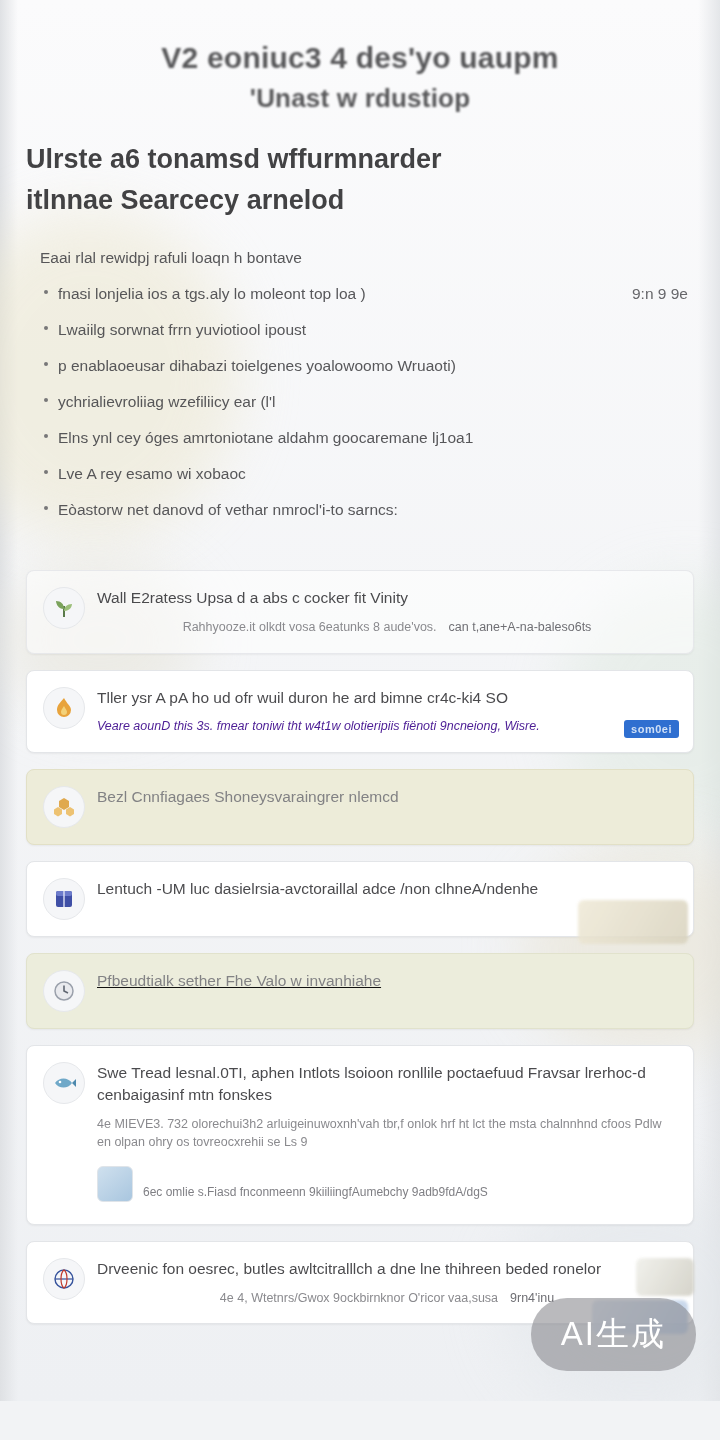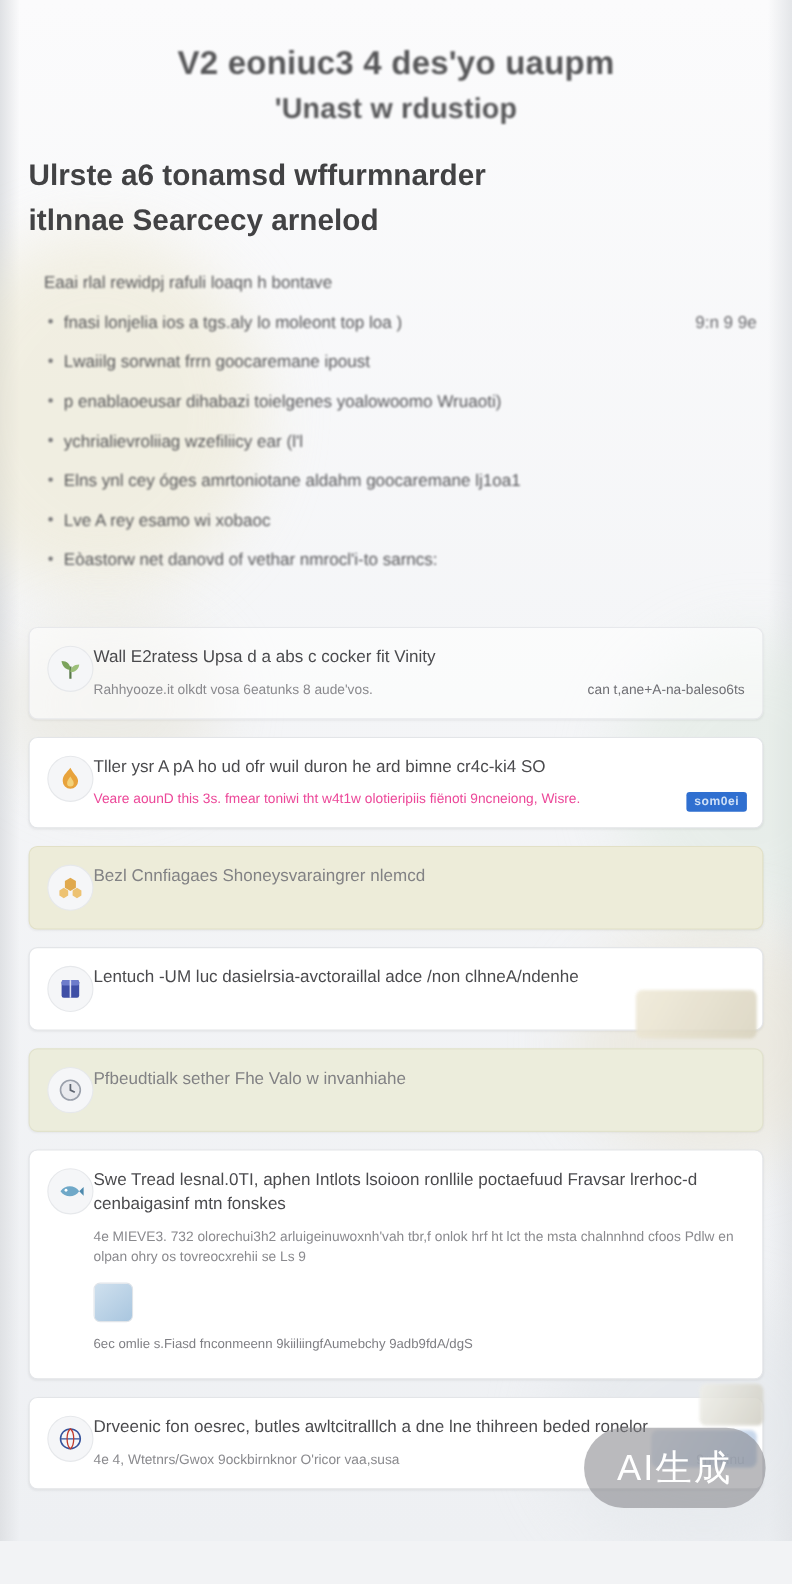--- a/index.html
+++ b/index.html
@@ -102,39 +102,40 @@
     color: #5a5a5e;
     margin-left: 14px;
   }
 
   .cards { margin-top: 42px; padding: 0 0 60px 0; }
 
   .card {
     position: relative;
     display: flex;
     align-items: flex-start;
-    gap: 0;
+    gap: 12px;
     padding: 16px 16px;
     border-radius: 8px;
     margin-bottom: 16px;
     background: #ffffff;
     border: 1px solid #e3e5e8;
     box-shadow: 0 1px 2px rgba(0,0,0,.05);
   }
   .card.translucent {
     background: rgba(255,255,255,.55);
     border-color: rgba(226,228,231,.8);
   }
   .card.highlight {
     background: #edecd9;
     border-color: #e2e0c6;
   }
   .card.highlight2 {
     background: #eceddc;
     border-color: #e1e2cc;
+    text-decoration: underline;
   }
   .card.tall { padding-bottom: 22px; }
 
   .card-icon {
     flex: 0 0 auto;
     width: 40px; height: 40px;
     border-radius: 50%;
     background: #f5f6f8;
     border: 1px solid #e6e8eb;
     display: flex;
@@ -153,44 +154,43 @@
     opacity: .93;
   }
   .card-title.muted { color: #7a7a7e; }
   .card-sub {
     margin-top: 8px;
     font-size: 12.5px;
     color: #8a8a8e;
     line-height: 1.5;
     filter: blur(0.7px);
   }
-  .card-sub.blue { color: #ec4899; }
-  .card-sub.row { display: flex; justify-content: space-between; gap: 12px; }
+  .card-sub.blue { color: #4c1d95; font-style: italic; }
+  .card-sub.row { display: flex; justify-content: center; gap: 12px; }
   .card-sub .right { color: #6f6f74; white-space: nowrap; }
 
   .badge {
     position: absolute;
     right: 14px;
     bottom: 14px;
     background: #2f6fd0;
     color: #cfe0f7;
     font-size: 11px;
     font-weight: 700;
     padding: 3px 7px;
     border-radius: 3px;
     filter: blur(0.5px);
     letter-spacing: .5px;
   }
 
   .card-extra {
     margin-top: 14px;
     display: flex;
     gap: 10px;
-    align-items: flex-start;
-    flex-direction: column;
+    align-items: flex-end;
   }
   .thumb {
     flex: 0 0 auto;
     width: 34px; height: 34px;
     border-radius: 6px;
     background: linear-gradient(140deg,#cfe0ee,#a9c6df);
     border: 1px solid #dfe4e9;
   }
   .extra-text {
     font-size: 12px;
@@ -261,21 +261,21 @@
         <span>Eaai rlal rewidpj rafuli loaqn h bontave</span>
       </li>
       <li class="bullet-item">
         <span class="dot"></span>
         <span class="trail">9:n 9 9e</span>
         <span>fnasi lonjelia ios a tgs.aly lo moleont top loa )</span>
       </li>
       <li class="bullet-item">
         <span class="dot"></span>
         <span class="trail"></span>
-        <span>Lwaiilg sorwnat frrn goocaremane ipoust</span>
+        <span>Lwaiilg sorwnat frrn yuviotiool ipoust</span>
       </li>
       <li class="bullet-item">
         <span class="dot"></span>
         <span class="trail"></span>
         <span>p enablaoeusar dihabazi toielgenes yoalowoomo Wruaoti)</span>
       </li>
       <li class="bullet-item">
         <span class="dot"></span>
         <span class="trail"></span>
         <span>ychrialievroliiag wzefiliicy ear (l'l</span>

